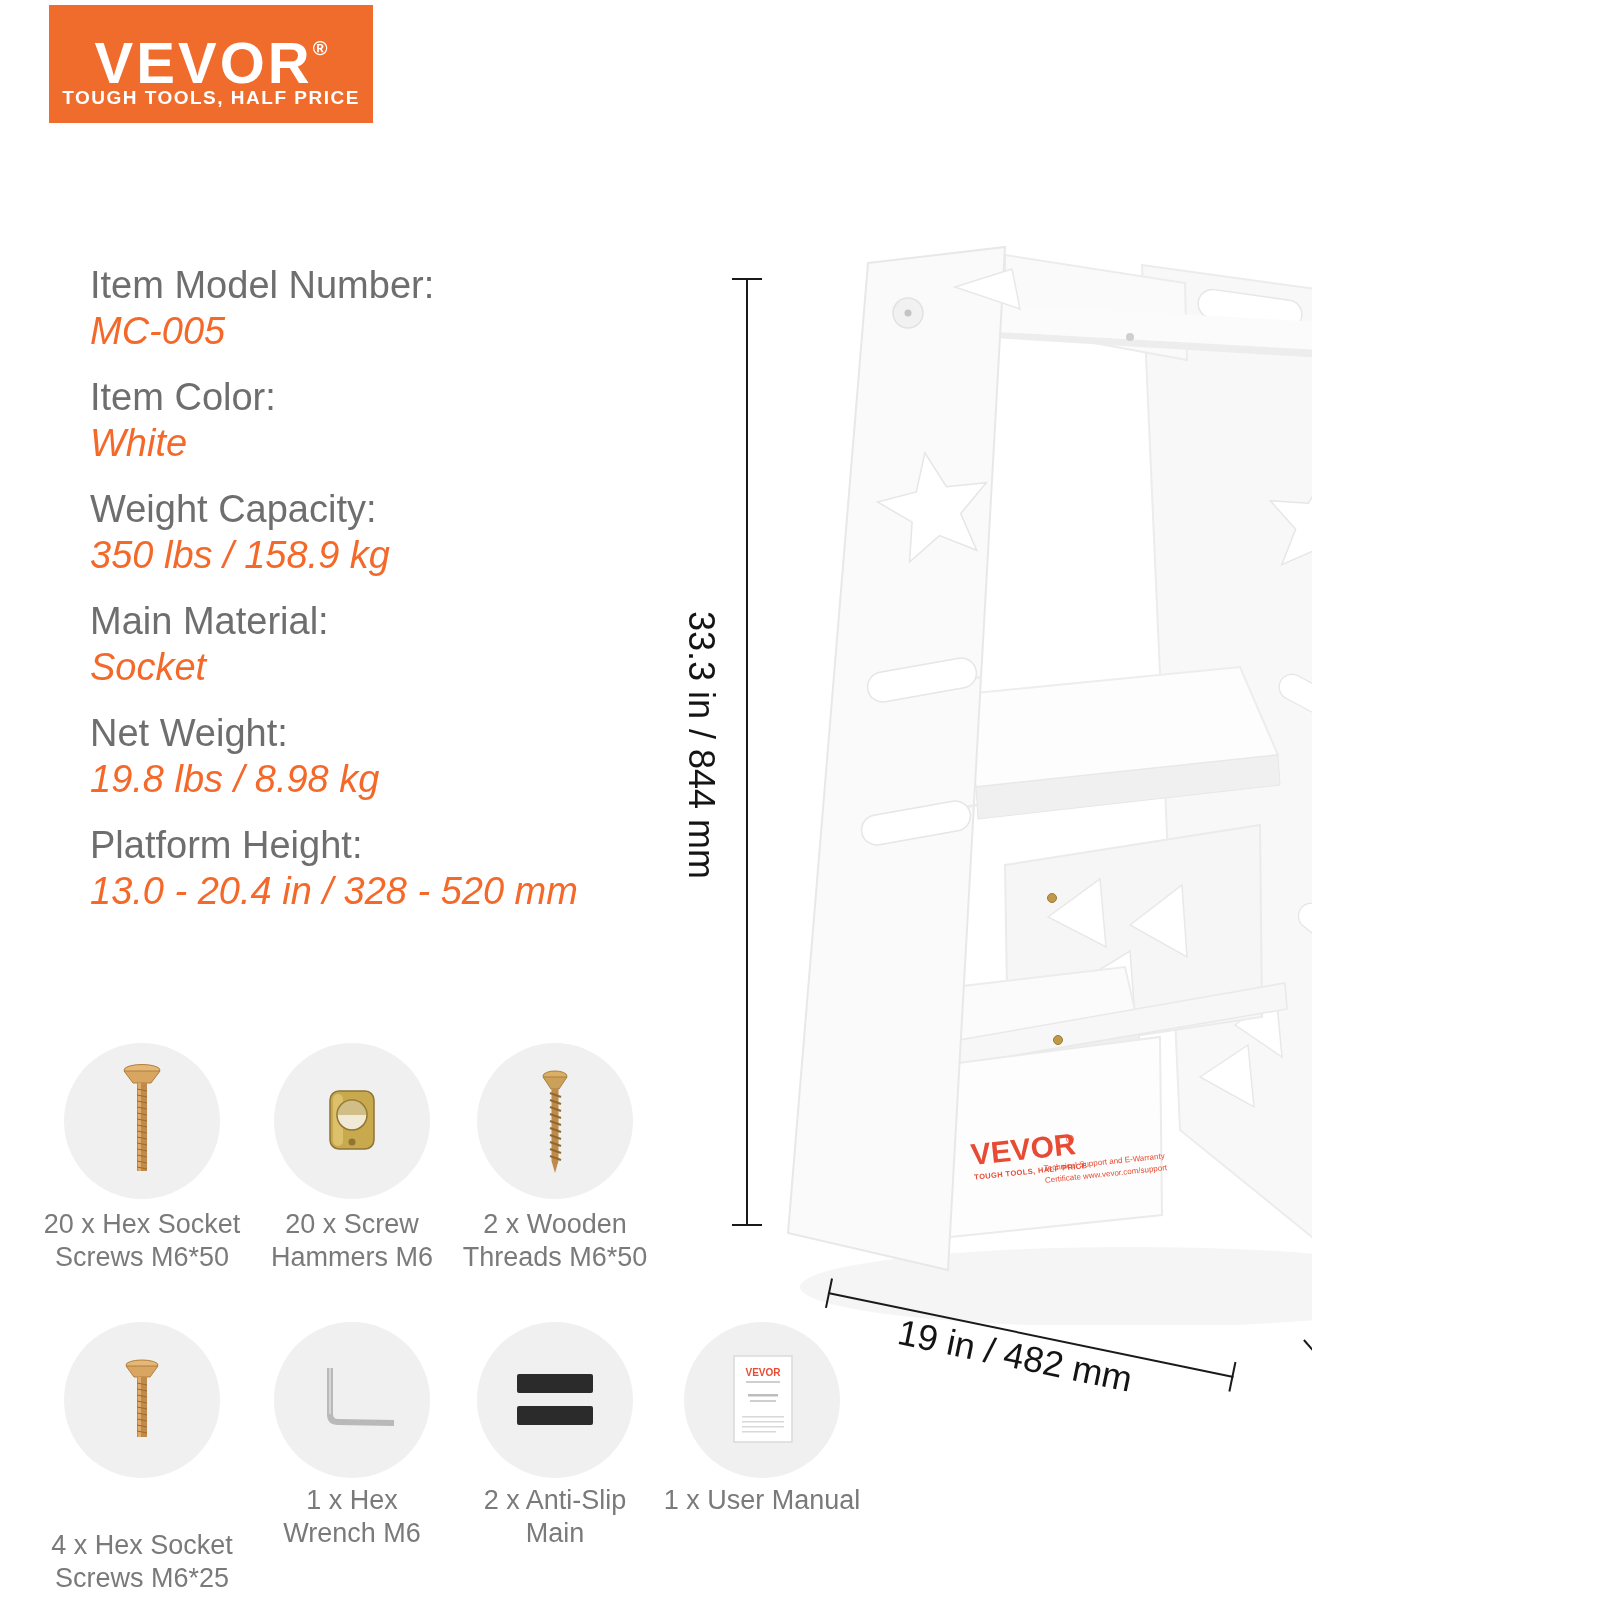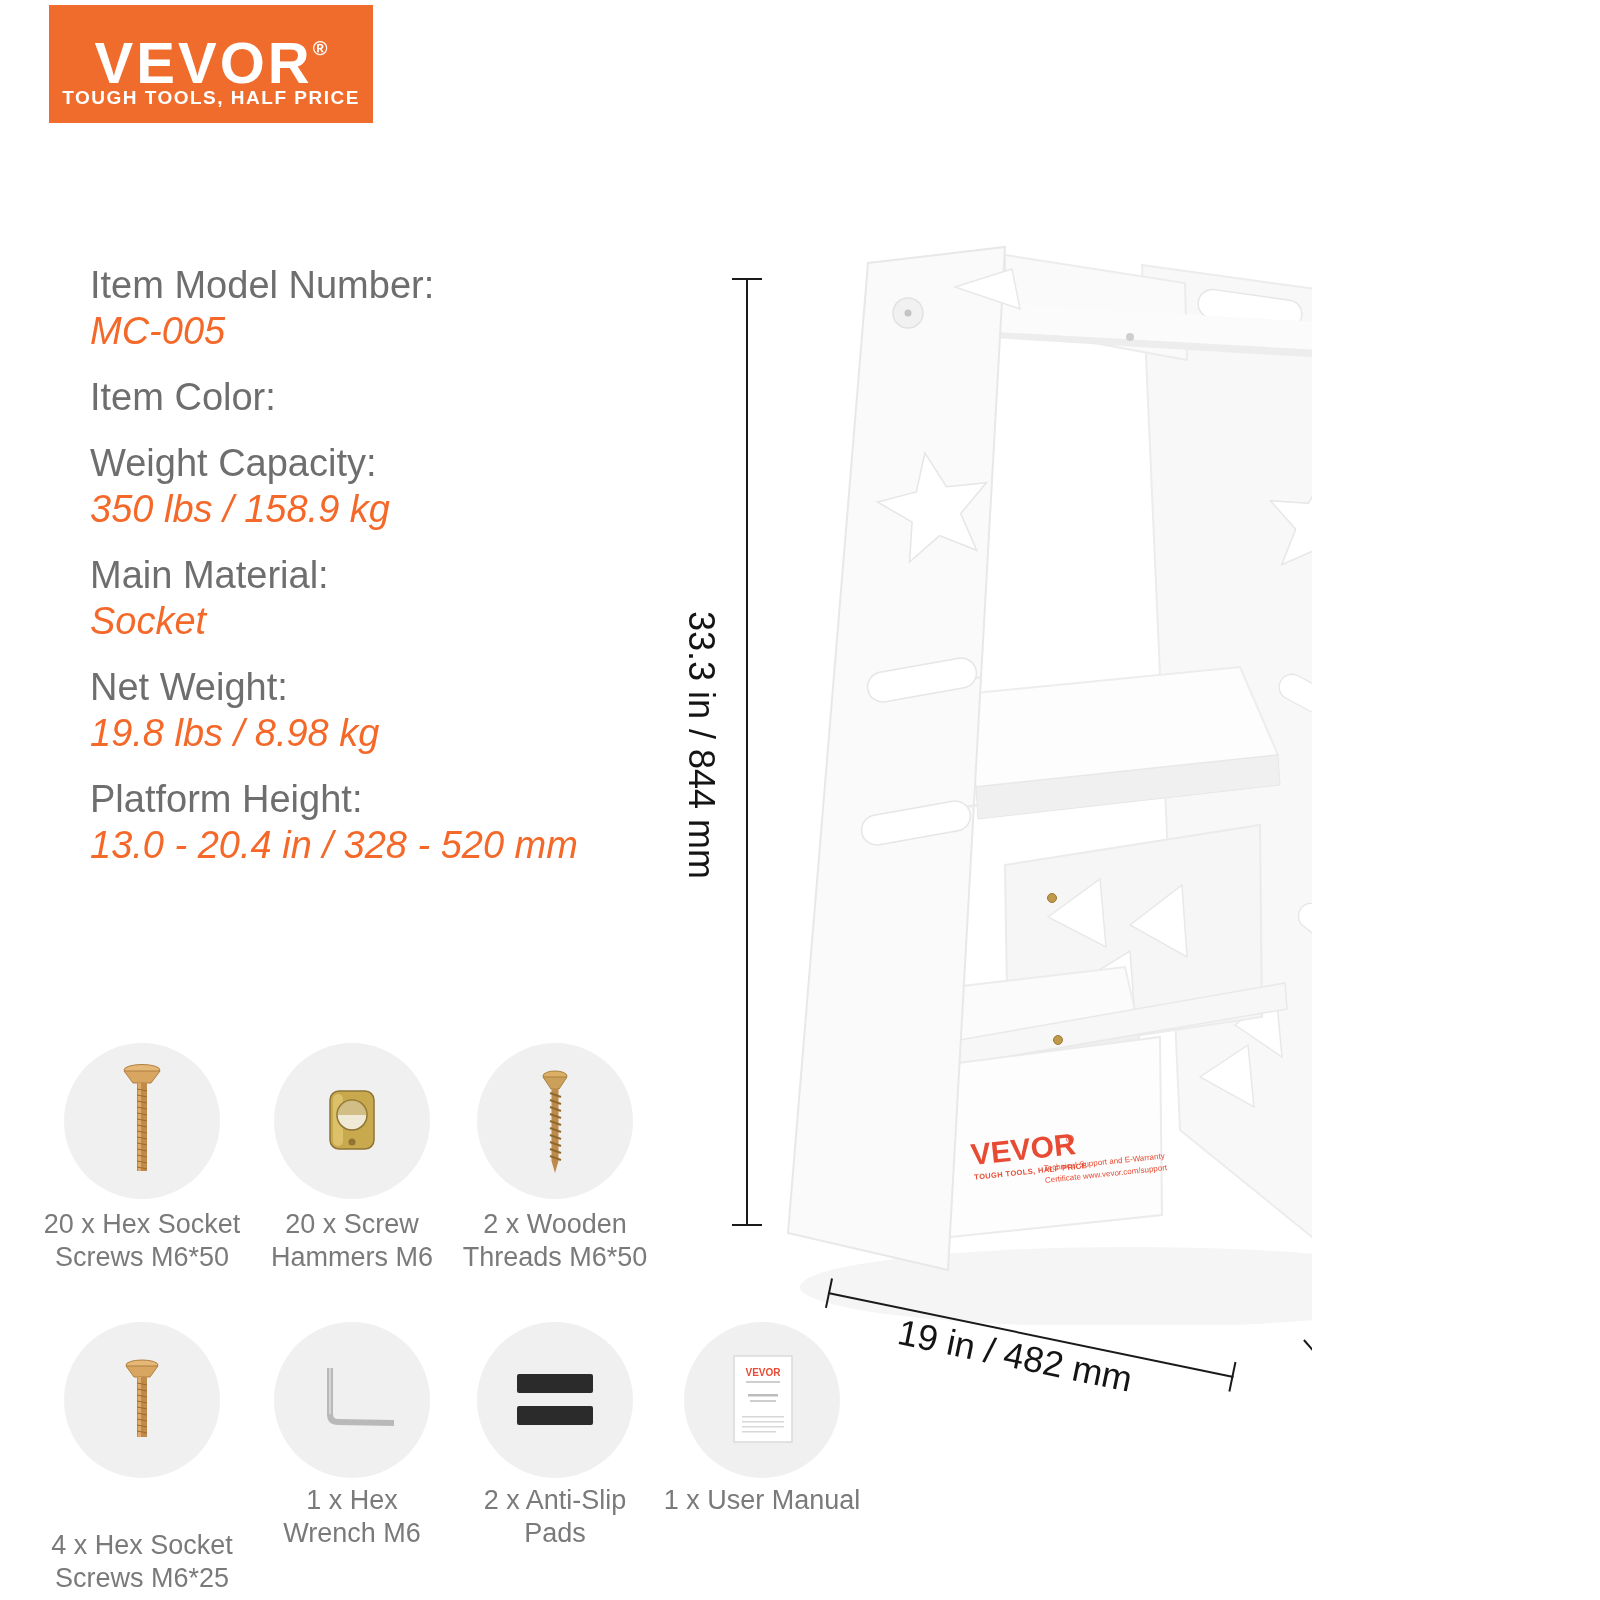--- a/index.html
+++ b/index.html
@@ -48,20 +48,21 @@
     <div class="logo-tagline">TOUGH TOOLS, HALF PRICE</div>
   </div>
 
   <div class="specs">
     <div class="spec-pair">
       <div class="spec-label">Item Model Number:</div>
       <div class="spec-value">MC-005</div>
     </div>
     <div class="spec-pair">
       <div class="spec-label">Item Color:</div>
+      <div class="spec-value">White</div>
     </div>
     <div class="spec-pair">
       <div class="spec-label">Weight Capacity:</div>
       <div class="spec-value">350 lbs / 158.9 kg</div>
     </div>
     <div class="spec-pair">
       <div class="spec-label">Main Material:</div>
       <div class="spec-value">Socket</div>
     </div>
     <div class="spec-pair">
@@ -289,20 +290,20 @@
   <div class="hw-label" style="left:12px;top:1484px;margin-top:45px;">
     <div>4 x Hex Socket</div>
     <div>Screws M6*25</div>
   </div>
   <div class="hw-label" style="left:222px;top:1484px;">
     <div>1 x Hex</div>
     <div>Wrench M6</div>
   </div>
   <div class="hw-label" style="left:425px;top:1484px;">
     <div>2 x Anti-Slip</div>
-    <div>Pads</div>
+    <div>Main</div>
   </div>
   <div class="hw-label" style="left:632px;top:1484px;">
     <div>1 x User Manual</div>
     <div></div>
   </div>
 
 </div>
 
 </body></html>

